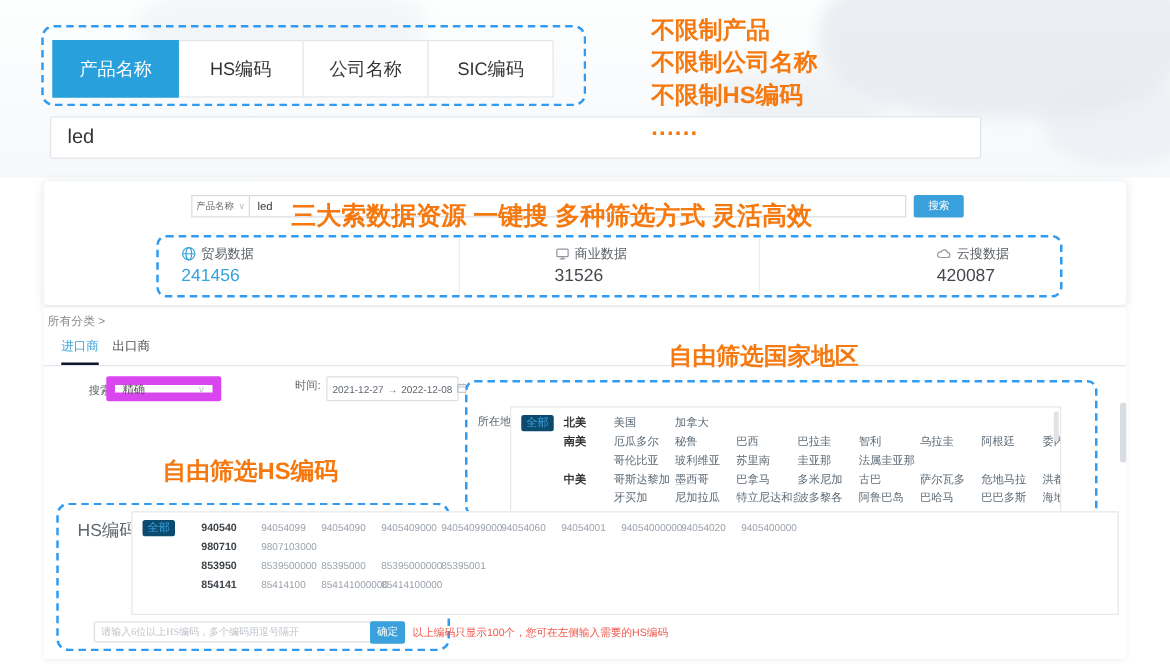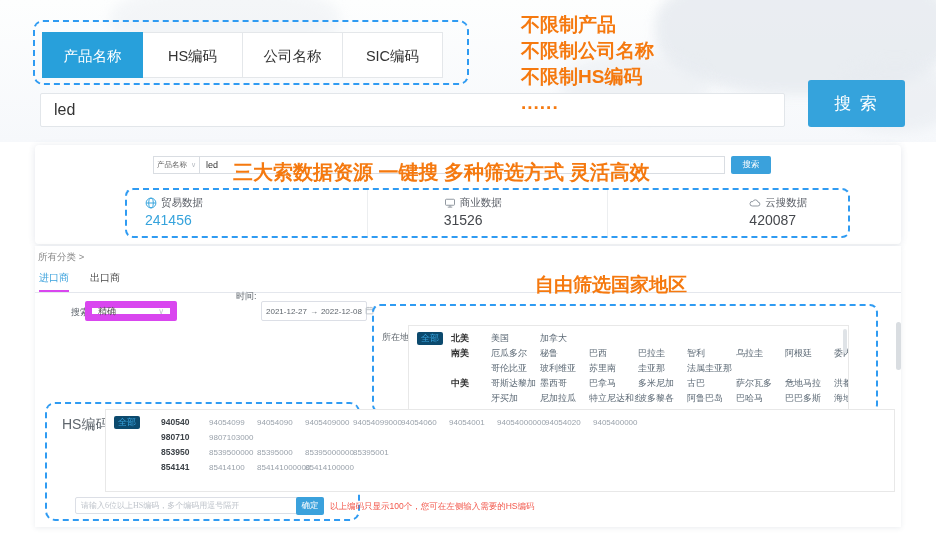--- a/index.html
+++ b/index.html
@@ -61,21 +61,21 @@
   .stat-top svg { display:block; }
   .stat-val { font-size:14px; color:#45484d; margin-top:2px; }
   .stat-val.hl { color:#36a3dc; }
 
   
   .lower-card { position:absolute; left:35px; top:246px; width:866px; height:281px;
                 background:#fff; box-shadow:0 1px 5px rgba(60,80,110,.10); }
   .crumb { position:absolute; left:3px; top:5px; font-size:9.5px; color:#888; cursor:pointer; }
   .ltab-bar { position:absolute; left:0; top:22px; width:866px; height:25px; border-bottom:1px solid #e4e7ed; }
   .ltab { position:absolute; top:0; height:24px; line-height:20px; font-size:10px; cursor:pointer; }
-  .ltab1 { left:4px; color:#3aa1dc; border-bottom:2px solid #d946ef; }
+  .ltab1 { left:14px; color:#3aa1dc; border-bottom:2px solid #0f172a; }
   .ltab2 { left:55px; color:#4a4a4a; }
   .flabel { position:absolute; font-size:9px; color:#5f666d; }
   .mode-select { position:absolute; left:50px; top:55px; width:92px; height:20px;
                  border:7px solid #d946ef; border-radius:2px; background:#fff;
                  display:flex; align-items:center; justify-content:space-between;
                  padding:0 6px; font-size:9px; color:#555; cursor:pointer; }
   .mode-select .chev { color:#c0c4cb; font-size:8px; }
   .date-box { position:absolute; left:226px; top:55px; width:106px; height:20px;
               border:1px solid #dcdfe6; border-radius:2px; background:#fff;
               display:flex; align-items:center; gap:3px; padding:0 4px;
@@ -130,21 +130,20 @@
     <div class="hero-dashed"></div>
 
     <div class="hero-tabs">
       <div class="htab active">产品名称</div>
       <div class="htab">HS编码</div>
       <div class="htab">公司名称</div>
       <div class="htab">SIC编码</div>
     </div>
 
     <input class="hero-input" type="text" value="led" style="">
-    <button class="hero-btn">搜 索</button>
 
     <div class="hero-ann">
       <div>不限制产品</div>
       <div>不限制公司名称</div>
       <div>不限制HS编码</div>
       <div class="dots">......</div>
     </div>
   </section>
 
   <section class="mid-card">
@@ -213,36 +212,37 @@
       <div class="ltab ltab1">进口商</div>
       <div class="ltab ltab2">出口商</div>
     </div>
 
     <div class="flabel" style="left:36px; top:60px;">搜索模式:</div>
     <div class="mode-select">
       <span>精确</span>
       <span class="chev">∨</span>
     </div>
 
-    <div class="flabel" style="left:201px; top:44px;">时间:</div>
+    <div class="flabel" style="left:201px; top:56px;">时间:</div>
     <div class="date-box">
       <span>2021-12-27</span>
       <span>→</span>
       <span>2022-12-08</span>
       <span>
         <svg width="9" height="9" viewBox="0 0 16 16" fill="none" stroke="#b7bcc2" stroke-width="1.5">
           <rect x="2" y="3" width="12" height="11" rx="1"></rect>
           <line x1="2" y1="6.5" x2="14" y2="6.5"></line>
           <line x1="5.5" y1="1.5" x2="5.5" y2="4"></line>
             <line x1="10.5" y1="1.5" x2="10.5" y2="4"></line>
         </svg>
       </span>
     </div>
 
     <div class="ann-orange ann-region">自由筛选国家地区</div>
+    <div class="ann-orange ann-hs">自由筛选HS编码</div>
 
     <div class="region-dashed"></div>
     <div class="region-label">所在地区:</div>
 
     <div class="region-panel">
       <div class="r-row">
         <span class="r-chipcol"><span class="chip">全部</span></span>
         <span class="r-catcol">北美</span>
         <span class="r-item">美国</span>
         <span class="r-item">加拿大</span>

